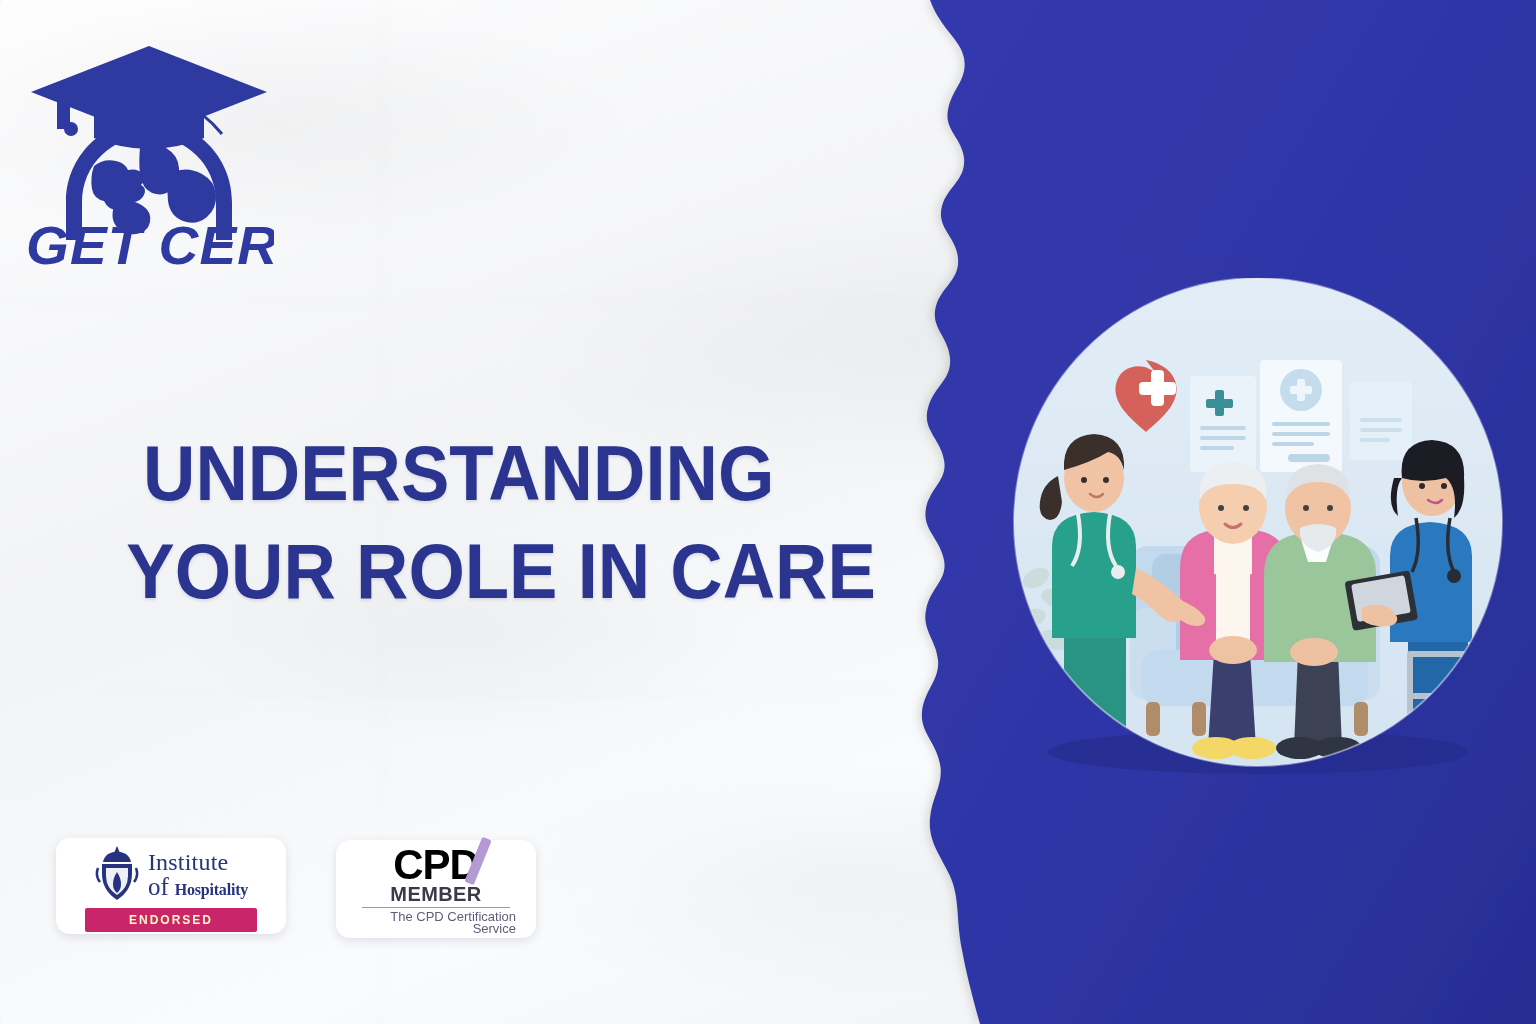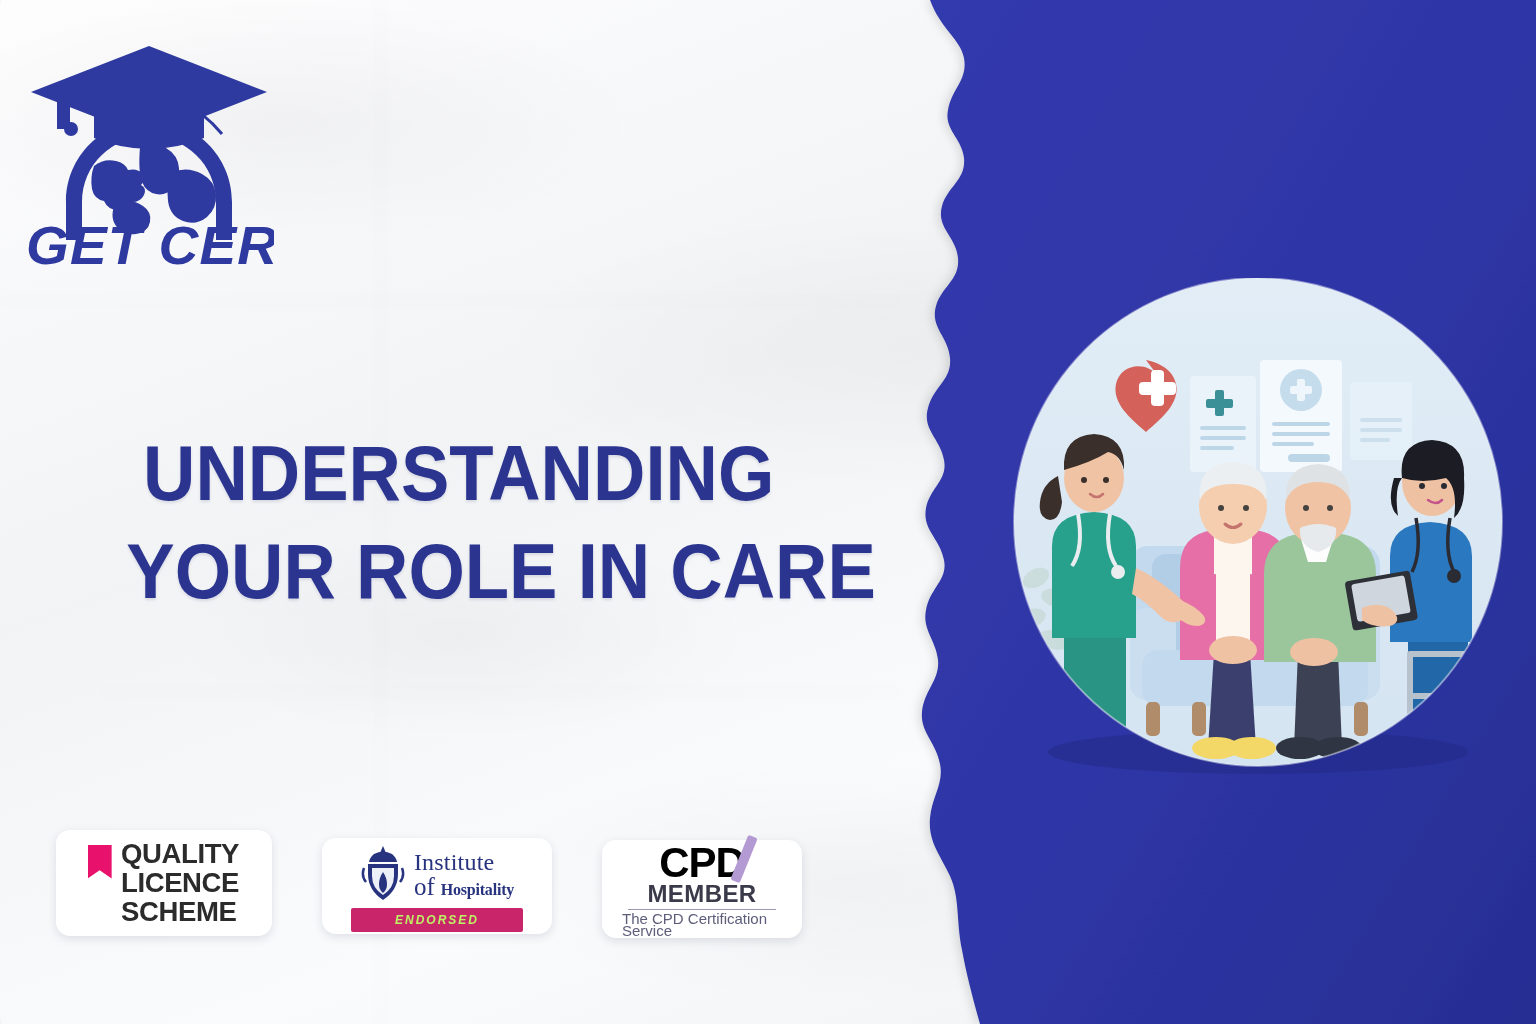--- a/index.html
+++ b/index.html
@@ -68,29 +68,29 @@
   .qls-text{font-weight:bold;font-size:27px;line-height:29px;color:#2b2b2b;letter-spacing:-.4px;
     font-family:"Liberation Sans Narrow","Liberation Sans",sans-serif;transform:scaleX(1.02);transform-origin:left;}
 
   .ioh-inner{display:flex;flex-direction:column;align-items:center;gap:4px;padding-top:4px;}
   .ioh-row{display:flex;align-items:center;gap:8px;}
   .ioh-words{line-height:1;font-family:Liberation Serif, serif;}
   .ioh-w1{font-size:24px;color:#27337e;font-weight:400;letter-spacing:.2px;}
   .ioh-w2{font-size:24px;color:#27337e;}
   .ioh-w2 .of{font-weight:400;font-size:25px;}
   .ioh-w2 .hosp{font-weight:bold;font-size:16px;letter-spacing:-.2px;}
-  .ioh-banner{background:#c9256b;color:#bef264;font-weight:bold;font-size:12px;letter-spacing:2px;
-    padding:5px 44px;border-radius:2px;font-style:italic;}
+  .ioh-banner{background:#c9256b;color:#fef9c3;font-weight:bold;font-size:12px;letter-spacing:2px;
+    padding:5px 44px;border-radius:2px;}
 
   .cpd-inner{display:flex;flex-direction:column;align-items:center;line-height:1;}
   .cpd-top{font-weight:bold;font-size:42px;color:#000000;letter-spacing:-1px;position:relative;}
   .cpd-slash{position:absolute;right:-4px;top:-7px;width:10px;height:48px;background:#b49ad2;transform:rotate(22deg);border-radius:2px;}
-  .cpd-member{font-weight:bold;font-size:24px;color:#3a3a4a;letter-spacing:.4px;margin-top:-2px;}
+  .cpd-member{font-weight:bold;font-size:20px;color:#3a3a4a;letter-spacing:.4px;margin-top:-2px;}
   .cpd-rule{width:148px;height:1px;background:#9b9bb0;margin:3px 0 3px;}
-  .cpd-sub{font-size:15px;color:#5d5d7a;text-align:left;line-height:12px;max-width:160px;}
+  .cpd-sub{font-size:13px;color:#5d5d7a;text-align:right;line-height:12px;max-width:160px;}
 
   
   .illus{position:absolute;left:1012px;top:278px;width:492px;height:500px;}
   .illus svg{display:block;}
 </style>
 </head>
 <body>
 
 <div id="stage">
 
@@ -162,30 +162,20 @@
     </svg>
   </div>
 
   <h1 class="title">
     <span class="l1">UNDERSTANDING</span>
     <span class="l2">YOUR ROLE IN CARE</span>
   </h1>
 
   <div class="badges">
 
-    <div class="badge badge-qls">
-      <div class="qls-inner">
-        <span class="qls-ribbon"></span>
-        <span class="qls-text">
-          <span>QUALITY</span><br>
-          <span>LICENCE</span><br>
-          <span>SCHEME</span>
-        </span>
-      </div>
-    </div>
 
     <div class="badge badge-ioh">
       <div class="ioh-inner">
         <div class="ioh-row">
           <svg width="46" height="60" viewBox="0 0 46 60" aria-hidden="true">
             <g fill="#27337e">
               <path d="M23,2 l3,7 l-3,5 l-3,-5 Z"></path>
               <path d="M14,10 q9,-5 18,0 q4,3 5,8 l-28,0 q1,-5 5,-8 Z"></path>
               <path d="M8,20 h30 v10 q0,16 -15,26 q-15,-10 -15,-26 Z"></path>
             </g>

